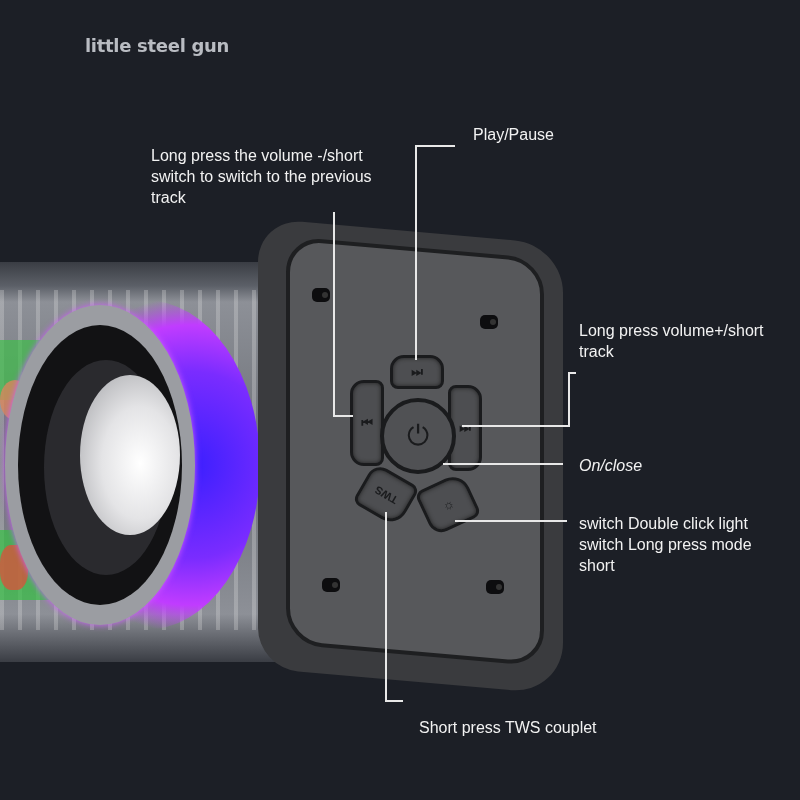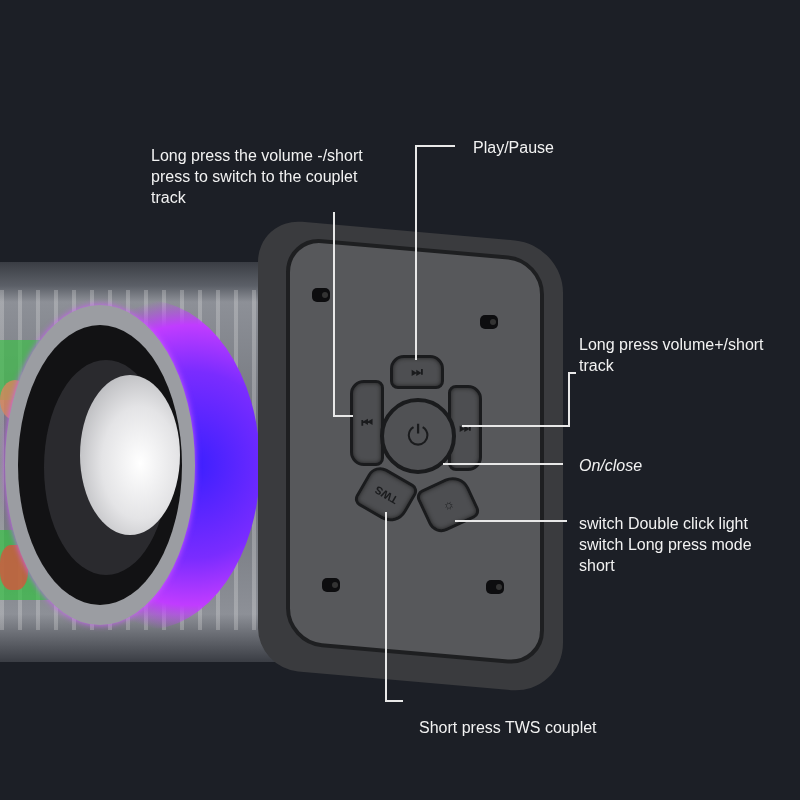--- a/index.html
+++ b/index.html
@@ -26,20 +26,21 @@
   .panel-inner{position:absolute;left:286px;top:236px;width:250px;height:400px;background:#57585b;border:4px solid #1e1f21;border-radius:36px;transform:skewY(5deg);transform-origin:left top;}
   .screw{position:absolute;width:18px;height:14px;background:#0d0d0f;border-radius:5px;}
   .screw:after{content:"";position:absolute;right:2px;top:4px;width:6px;height:6px;border-radius:50%;background:#333;}
   .btn{position:absolute;background:#4d4e51;border:3px solid #1a1b1d;border-radius:14px;color:#1a1b1d;display:flex;align-items:center;justify-content:center;font-size:13px;font-weight:bold;box-shadow:inset 0 0 4px #222;}
   .power{position:absolute;left:380px;top:398px;width:68px;height:68px;border-radius:50%;background:#505154;border:4px solid #1a1b1d;display:flex;align-items:center;justify-content:center;}
 </style>
 </head>
 <body>
 
 <div class="title">
+  <div>little steel gun</div>
 </div>
 
 <div>
   <div class="body-tube"></div>
   <div class="grid"></div>
   <div class="green"></div>
   <div class="green2"></div>
   <div class="orange"></div>
   <div class="orange2"></div>
   <div class="glow"></div>
@@ -88,27 +89,27 @@
 
 <div class="line" style="left:443px;top:463px;width:120px;height:2px;"></div>
 
 <div class="line" style="left:455px;top:520px;width:112px;height:2px;"></div>
 
 <div class="line" style="left:385px;top:512px;width:2px;height:190px;"></div>
 <div class="line" style="left:385px;top:700px;width:18px;height:2px;"></div>
 
 <div class="label" style="left:151px;top:145px;">
   <div>Long press the volume -/short</div>
-  <div>press to switch to the couplet</div>
+  <div>switch to switch to the previous</div>
   <div>track</div>
 </div>
 
-<div class="label" style="left:473px;top:137px;">Play/Pause</div>
+<div class="label" style="left:473px;top:124px;">Play/Pause</div>
 
-<div class="label" style="left:579px;top:334px;">
+<div class="label" style="left:579px;top:320px;">
   <div>Long press volume+/short</div>
   <div>track</div>
 </div>
 
 <div class="label" style="left:579px;top:455px;font-style:italic;">On/close</div>
 
 <div class="label" style="left:579px;top:513px;">
   <div>switch Double click light</div>
   <div>switch Long press mode</div>
   <div>short</div>

